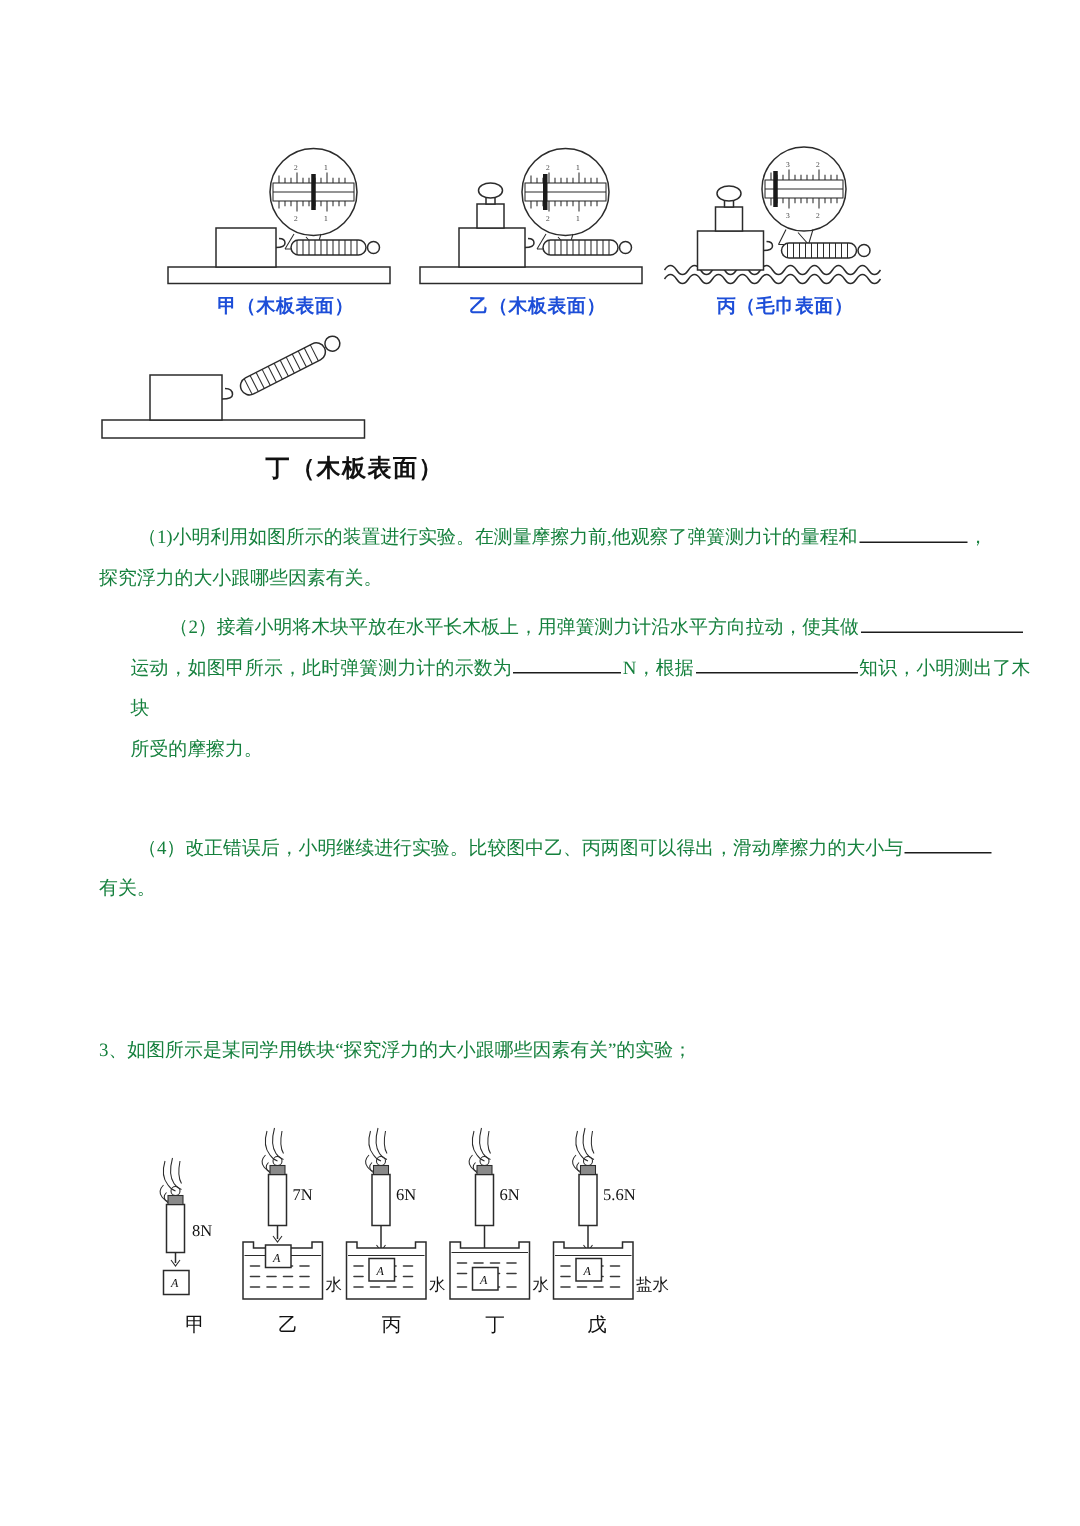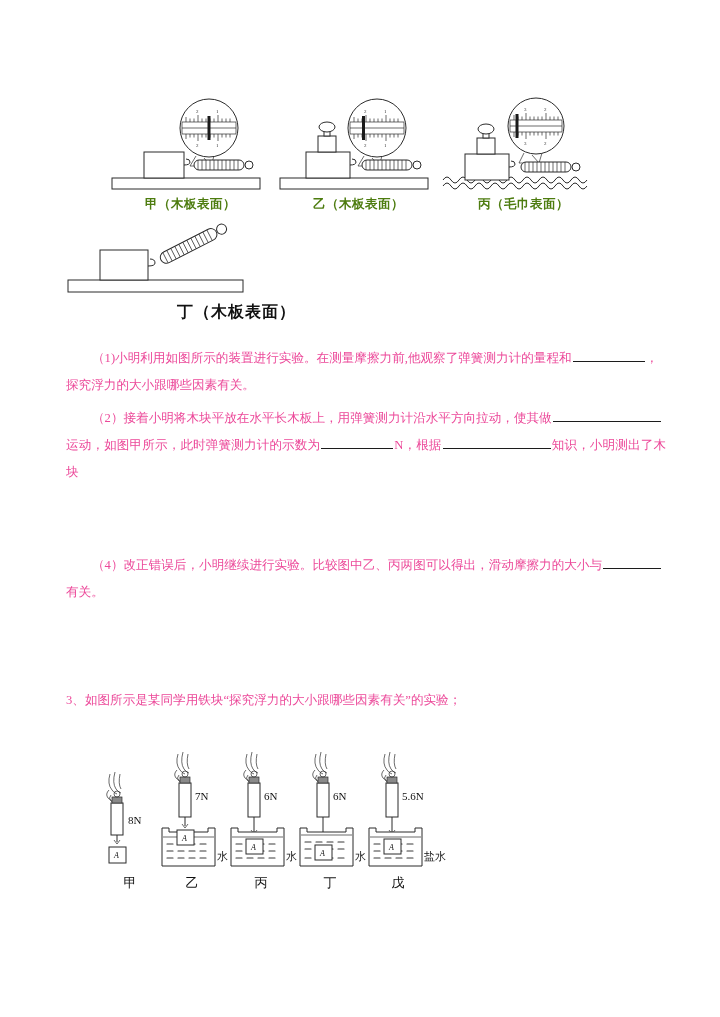--- a/index.html
+++ b/index.html
@@ -46,21 +46,21 @@
     height: 22px;
   }
   .cap {
     position: absolute;
     top: 0;
     width: 165px;
     text-align: center;
     font-size: 12.5px;
     font-weight: bold;
     font-family: "DejaVu Sans", "Liberation Sans", sans-serif;
-    color: #4d7c0f;
+    color: #1d4ed8;
     letter-spacing: 0.5px;
   }
   .cap.c1 { left: 0px; }
   .cap.c2 { left: 168px; }
   .cap.c3 { left: 333px; }
 
   
   .fig-ding {
     position: absolute;
     left: 66px;
@@ -82,37 +82,37 @@
   }
 
   
   .text-block {
     position: absolute;
     left: 66px;
     width: 600px;
     font-size: 12.6px;
     line-height: 27px;
     text-align: justify;
-    color: #ec4899;
+    color: #15803d;
   }
   .p-indent { text-indent: 26px; }
   .blank {
     display: inline-block;
     border-bottom: 1px solid #1c1c1c;
     vertical-align: baseline;
     height: 13px;
     margin: 0 1px;
   }
   .bl-sm { width: 58px; }
   .bl-md { width: 72px; }
   .bl-xl { width: 108px; }
   .bl-xxl { width: 210px; }
 
   .q1-1 { top: 345px; }
-  .q1-2 { top: 405px; }
+  .q1-2 { top: 405px; margin-left: 21px; }
   .q1-3 { top: 492px; }
   .q1-4 { top: 552px; }
   .q1-5 { top: 612px; }
   .q2-stem { top: 687px; }
 
   
   .fig-buoy {
     position: absolute;
     left: 96px;
     top: 748px;
@@ -441,20 +441,21 @@
     <div><span>探究浮力的大小跟哪些因素有关。</span></div>
   </div>
 
   <div class="text-block q1-2">
     <div class="p-indent">
       <span>（2）接着小明将木块平放在水平长木板上，用弹簧测力计沿水平方向拉动，使其做</span><span class="blank bl-xl"></span>
     </div>
     <div>
       <span>运动，如图甲所示，此时弹簧测力计的示数为</span><span class="blank bl-md"></span><span>N，根据</span><span class="blank bl-xl"></span><span>知识，小明测出了木块</span>
     </div>
+    <div><span>所受的摩擦力。</span></div>
   </div>
 
 
   <div class="text-block q1-4">
     <div class="p-indent">
       <span>（4）改正错误后，小明继续进行实验。比较图中乙、丙两图可以得出，滑动摩擦力的大小与</span><span class="blank bl-sm"></span>
     </div>
     <div><span>有关。</span></div>
   </div>
 

